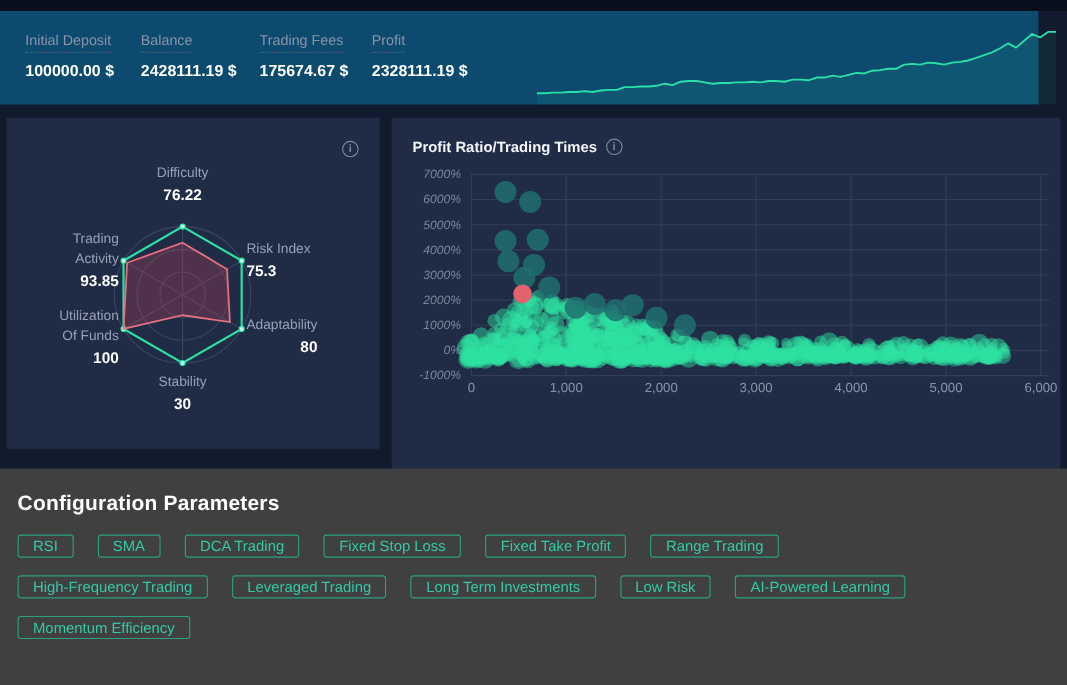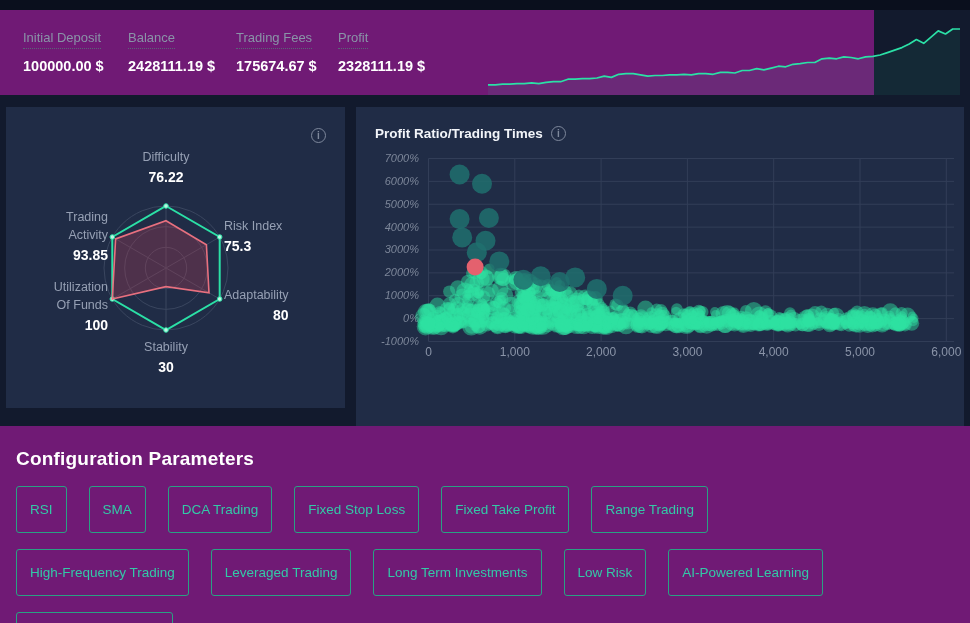--- a/index.html
+++ b/index.html
@@ -5,21 +5,21 @@
   * { margin:0; padding:0; box-sizing:border-box; }
   html,body { width:970px; height:623px; }
   body {
     font-family:"Liberation Sans", sans-serif;
     background:#121a2d;
     color:#fff;
     position:relative;
     overflow:hidden;
   }
   .top-strip { position:absolute; left:0; top:0; width:970px; height:10px; background:#0a0f1d; }
-  .topbar { position:absolute; left:0; top:10px; width:874px; height:85px; background:#701a75; }
+  .topbar { position:absolute; left:0; top:10px; width:944px; height:85px; background:#0c4a6e; }
   .stats { position:absolute; left:23px; top:18px; display:flex; }
   .stat { }
   .stat:nth-child(1){ width:84px; margin-right:21px; }
   .stat:nth-child(2){ width:86px; margin-right:22px; }
   .stat:nth-child(3){ width:80px; margin-right:22px; }
   .stat-label { display:inline-block; font-size:13px; color:#8a94a8; padding-bottom:3px;
     border-bottom:1px dotted #5a novalue; border-bottom:1px dotted #5a6478; white-space:nowrap; cursor:help; }
   .stat-value { margin-top:9px; font-size:14.5px; font-weight:bold; color:#ffffff; white-space:nowrap; }
   #sparkline { position:absolute; left:488px; top:13px; }
 
@@ -33,26 +33,26 @@
   .panel-left .info-icon { position:absolute; right:19px; top:21px; }
 
   .radar-label { position:absolute; font-size:12.5px; color:#96a0b4; line-height:18px; }
   .radar-label .val { font-size:14px; font-weight:bold; color:#ffffff; line-height:19px; margin-top:2px; }
   .rl-center { text-align:center; }
   .rl-right { text-align:right; }
 
   .scatter-header { position:absolute; left:19px; top:19px; display:flex; align-items:center; gap:8px; }
   .scatter-title { font-size:13.5px; font-weight:bold; color:#f2f5f9; }
 
-  .config { position:absolute; left:0; top:426px; width:970px; height:197px; background:#701a75; padding:0 16px; }
+  .config { position:absolute; left:0; top:426px; width:970px; height:197px; background:#404040; padding:0 16px; }
   .config-title { font-size:19px; font-weight:bold; color:#ffffff; margin-top:22px; letter-spacing:0.2px; }
   .tag-row { display:flex; gap:22px; margin-top:16px; }
   .tag-row:first-of-type { margin-top:19px; }
   .tag { display:inline-block; border:1px solid #2aa183; border-radius:3px; color:#33c9a7;
-    font-size:13.5px; padding:15px 13px; cursor:pointer; white-space:nowrap; background:transparent; }
+    font-size:13.5px; padding:2px 13px; cursor:pointer; white-space:nowrap; background:transparent; }
 
   svg text { font-family:"Liberation Sans", sans-serif; }
   .ytick { font-size:11px; font-style:italic; fill:#7c8699; }
   .xtick { font-size:12px; fill:#8a94a8; }
 </style>
 </head>
 <body>
 
 <div class="top-strip"></div>
 

